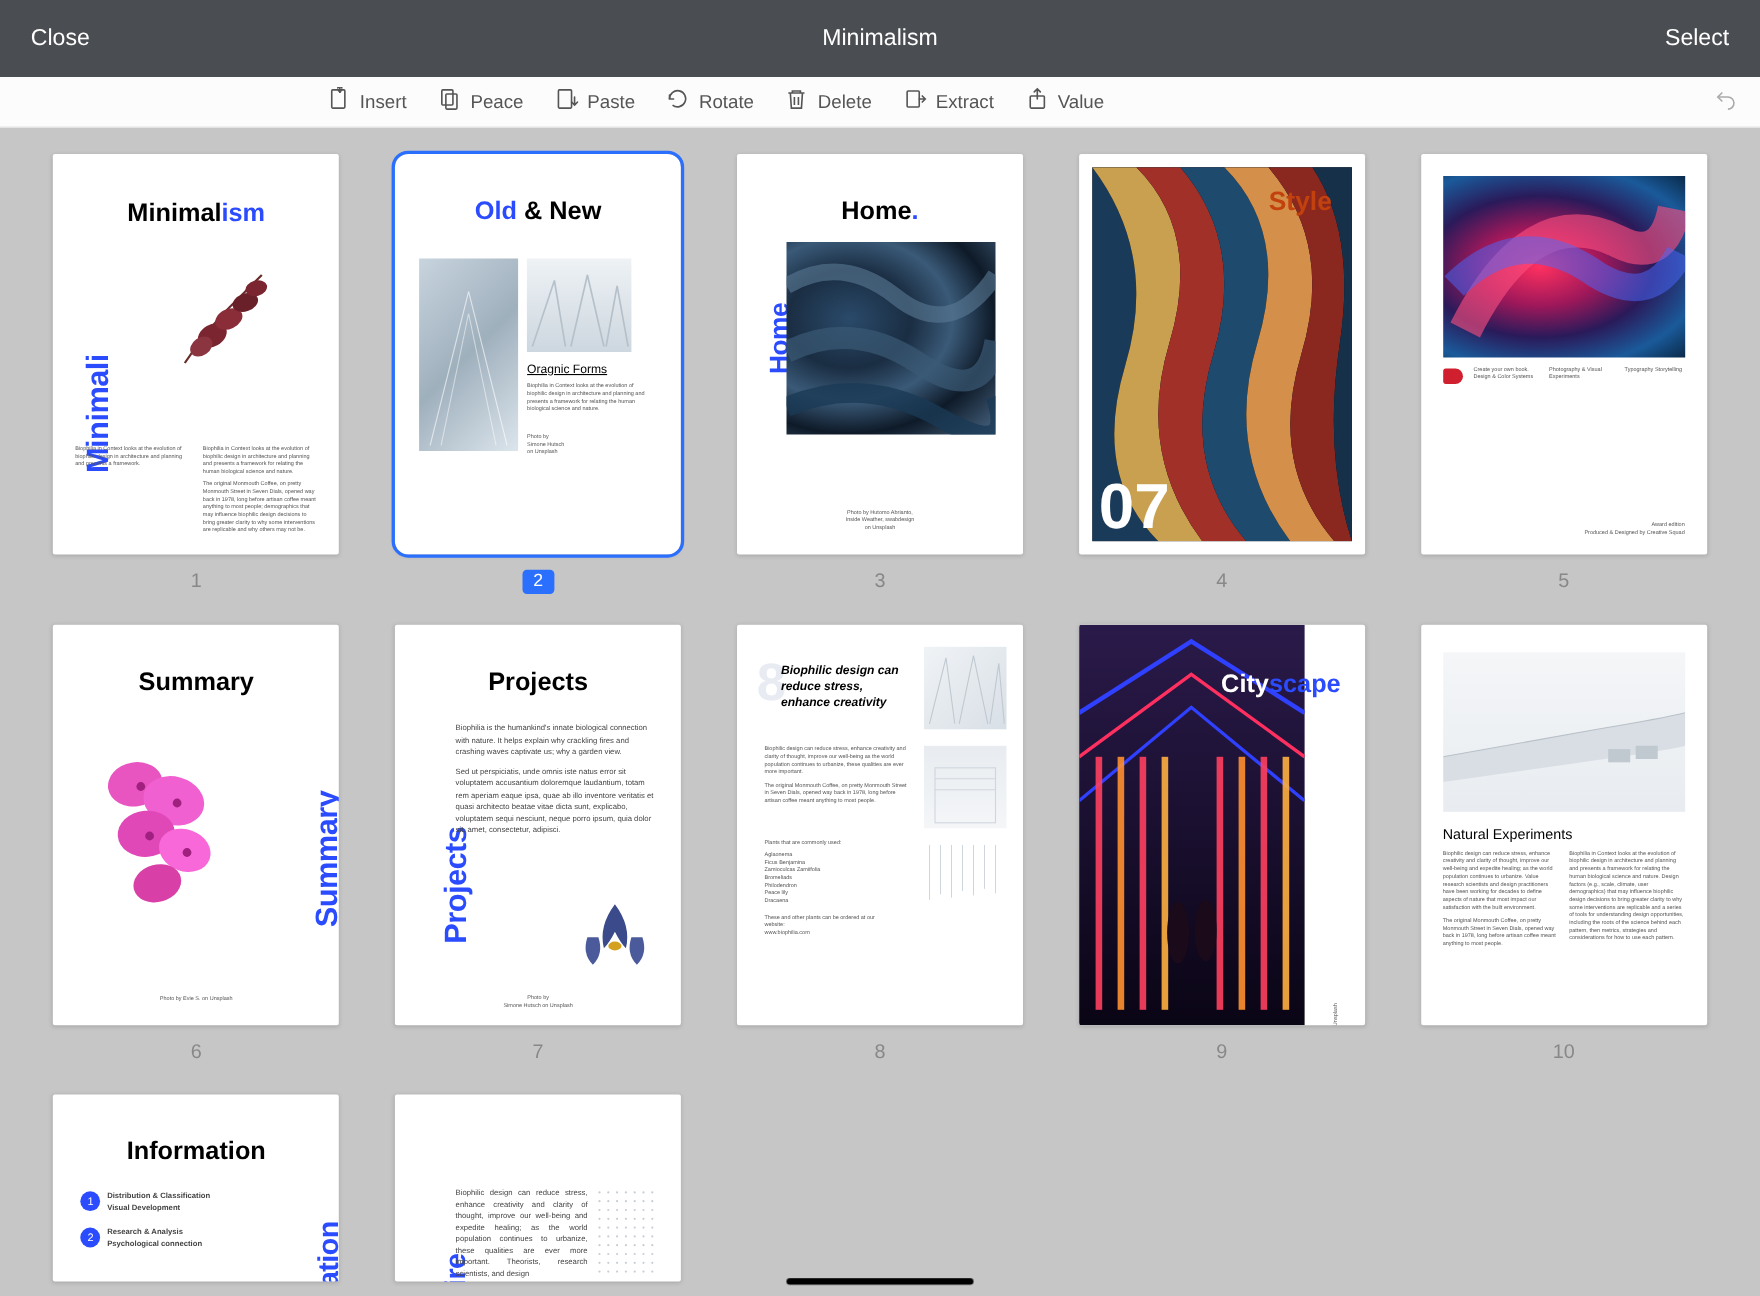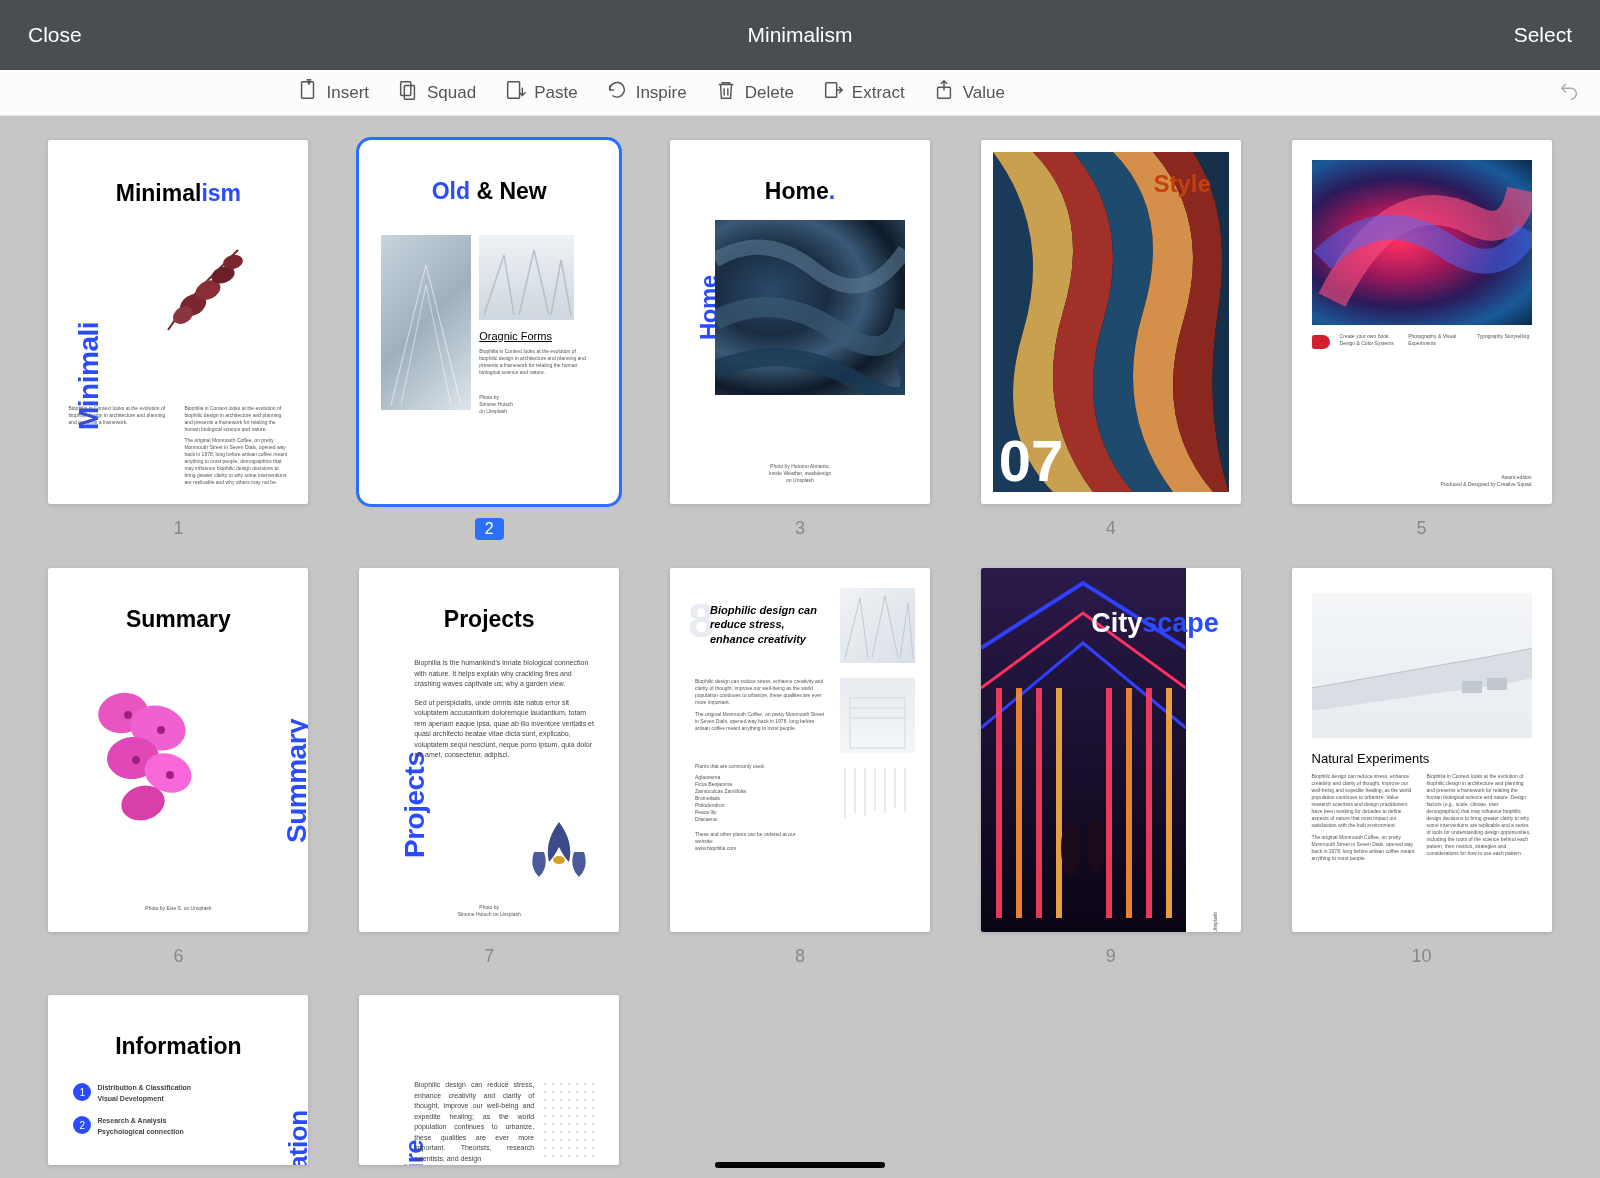--- a/index.html
+++ b/index.html
@@ -45,35 +45,35 @@
             <path d="M11 1l2-2 2 2" stroke-linecap="round"></path>
             <line x1="13" y1="-1" x2="13" y2="6"></line>
           </svg></span>
       <span>Insert</span>
     </div>
     <div class="tool">
       <span><svg viewBox="0 0 24 24">
             <rect x="4" y="3" width="11" height="15" rx="1"></rect>
             <rect x="8" y="7" width="11" height="15" rx="1"></rect>
           </svg></span>
-      <span>Squad</span>
+      <span>Peace</span>
     </div>
     <div class="tool">
       <span><svg viewBox="0 0 24 24">
             <rect x="4" y="3" width="13" height="18" rx="1"></rect>
             <path d="M20 10v8m-3-3l3 3 3-3" stroke-linecap="round"></path>
           </svg></span>
       <span>Paste</span>
     </div>
     <div class="tool">
       <span><svg viewBox="0 0 24 24">
             <path d="M4 12a8 8 0 1 1 3 6"></path>
             <path d="M4 8v4h4" stroke-linecap="round"></path>
           </svg></span>
-      <span>Inspire</span>
+      <span>Rotate</span>
     </div>
     <div class="tool">
       <span><svg viewBox="0 0 24 24">
             <path d="M4 6h16M8 6V4h8v2M6 6l1 15h10l1-15M10 10v8M14 10v8"></path>
           </svg></span>
       <span>Delete</span>
     </div>
     <div class="tool">
       <span><svg viewBox="0 0 24 24">
             <rect x="4" y="4" width="12" height="16" rx="1"></rect>
@@ -316,21 +316,21 @@
                 <rect x="75" y="120" width="6" height="230" fill="#ffb040"></rect>
                 <rect x="125" y="120" width="6" height="230" fill="#ff4060"></rect>
                 <rect x="145" y="120" width="6" height="230" fill="#ff9030"></rect>
                 <rect x="165" y="120" width="6" height="230" fill="#ff4060"></rect>
                 <rect x="185" y="120" width="6" height="230" fill="#ffb040"></rect>
               </g>
             <ellipse cx="90" cy="280" rx="10" ry="28" fill="#1a0a1a"></ellipse>
               <ellipse cx="115" cy="278" rx="10" ry="28" fill="#1a0a1a"></ellipse>
           </svg>
         </div>
-        <div style="position:absolute; top:40px; right:22px; font-size:27px; font-weight:700;"><span style="color:#fff;">City</span><span class="blue">scape</span></div>
+        <div style="position:absolute; top:40px; right:22px; font-size:23px; font-weight:700;"><span style="color:#fff;">City</span><span class="blue">scape</span></div>
         <div style="position:absolute; right:22px; bottom:20px; transform:rotate(-90deg); transform-origin:right bottom;" class="tinytext">
           &nbsp;
           <span>Simone Hutsch on Unsplash</span>
         </div>
       </div>
       <div class="pagenum">9</div>
     </div>
 
     <div class="cell">
       <div class="thumb">

